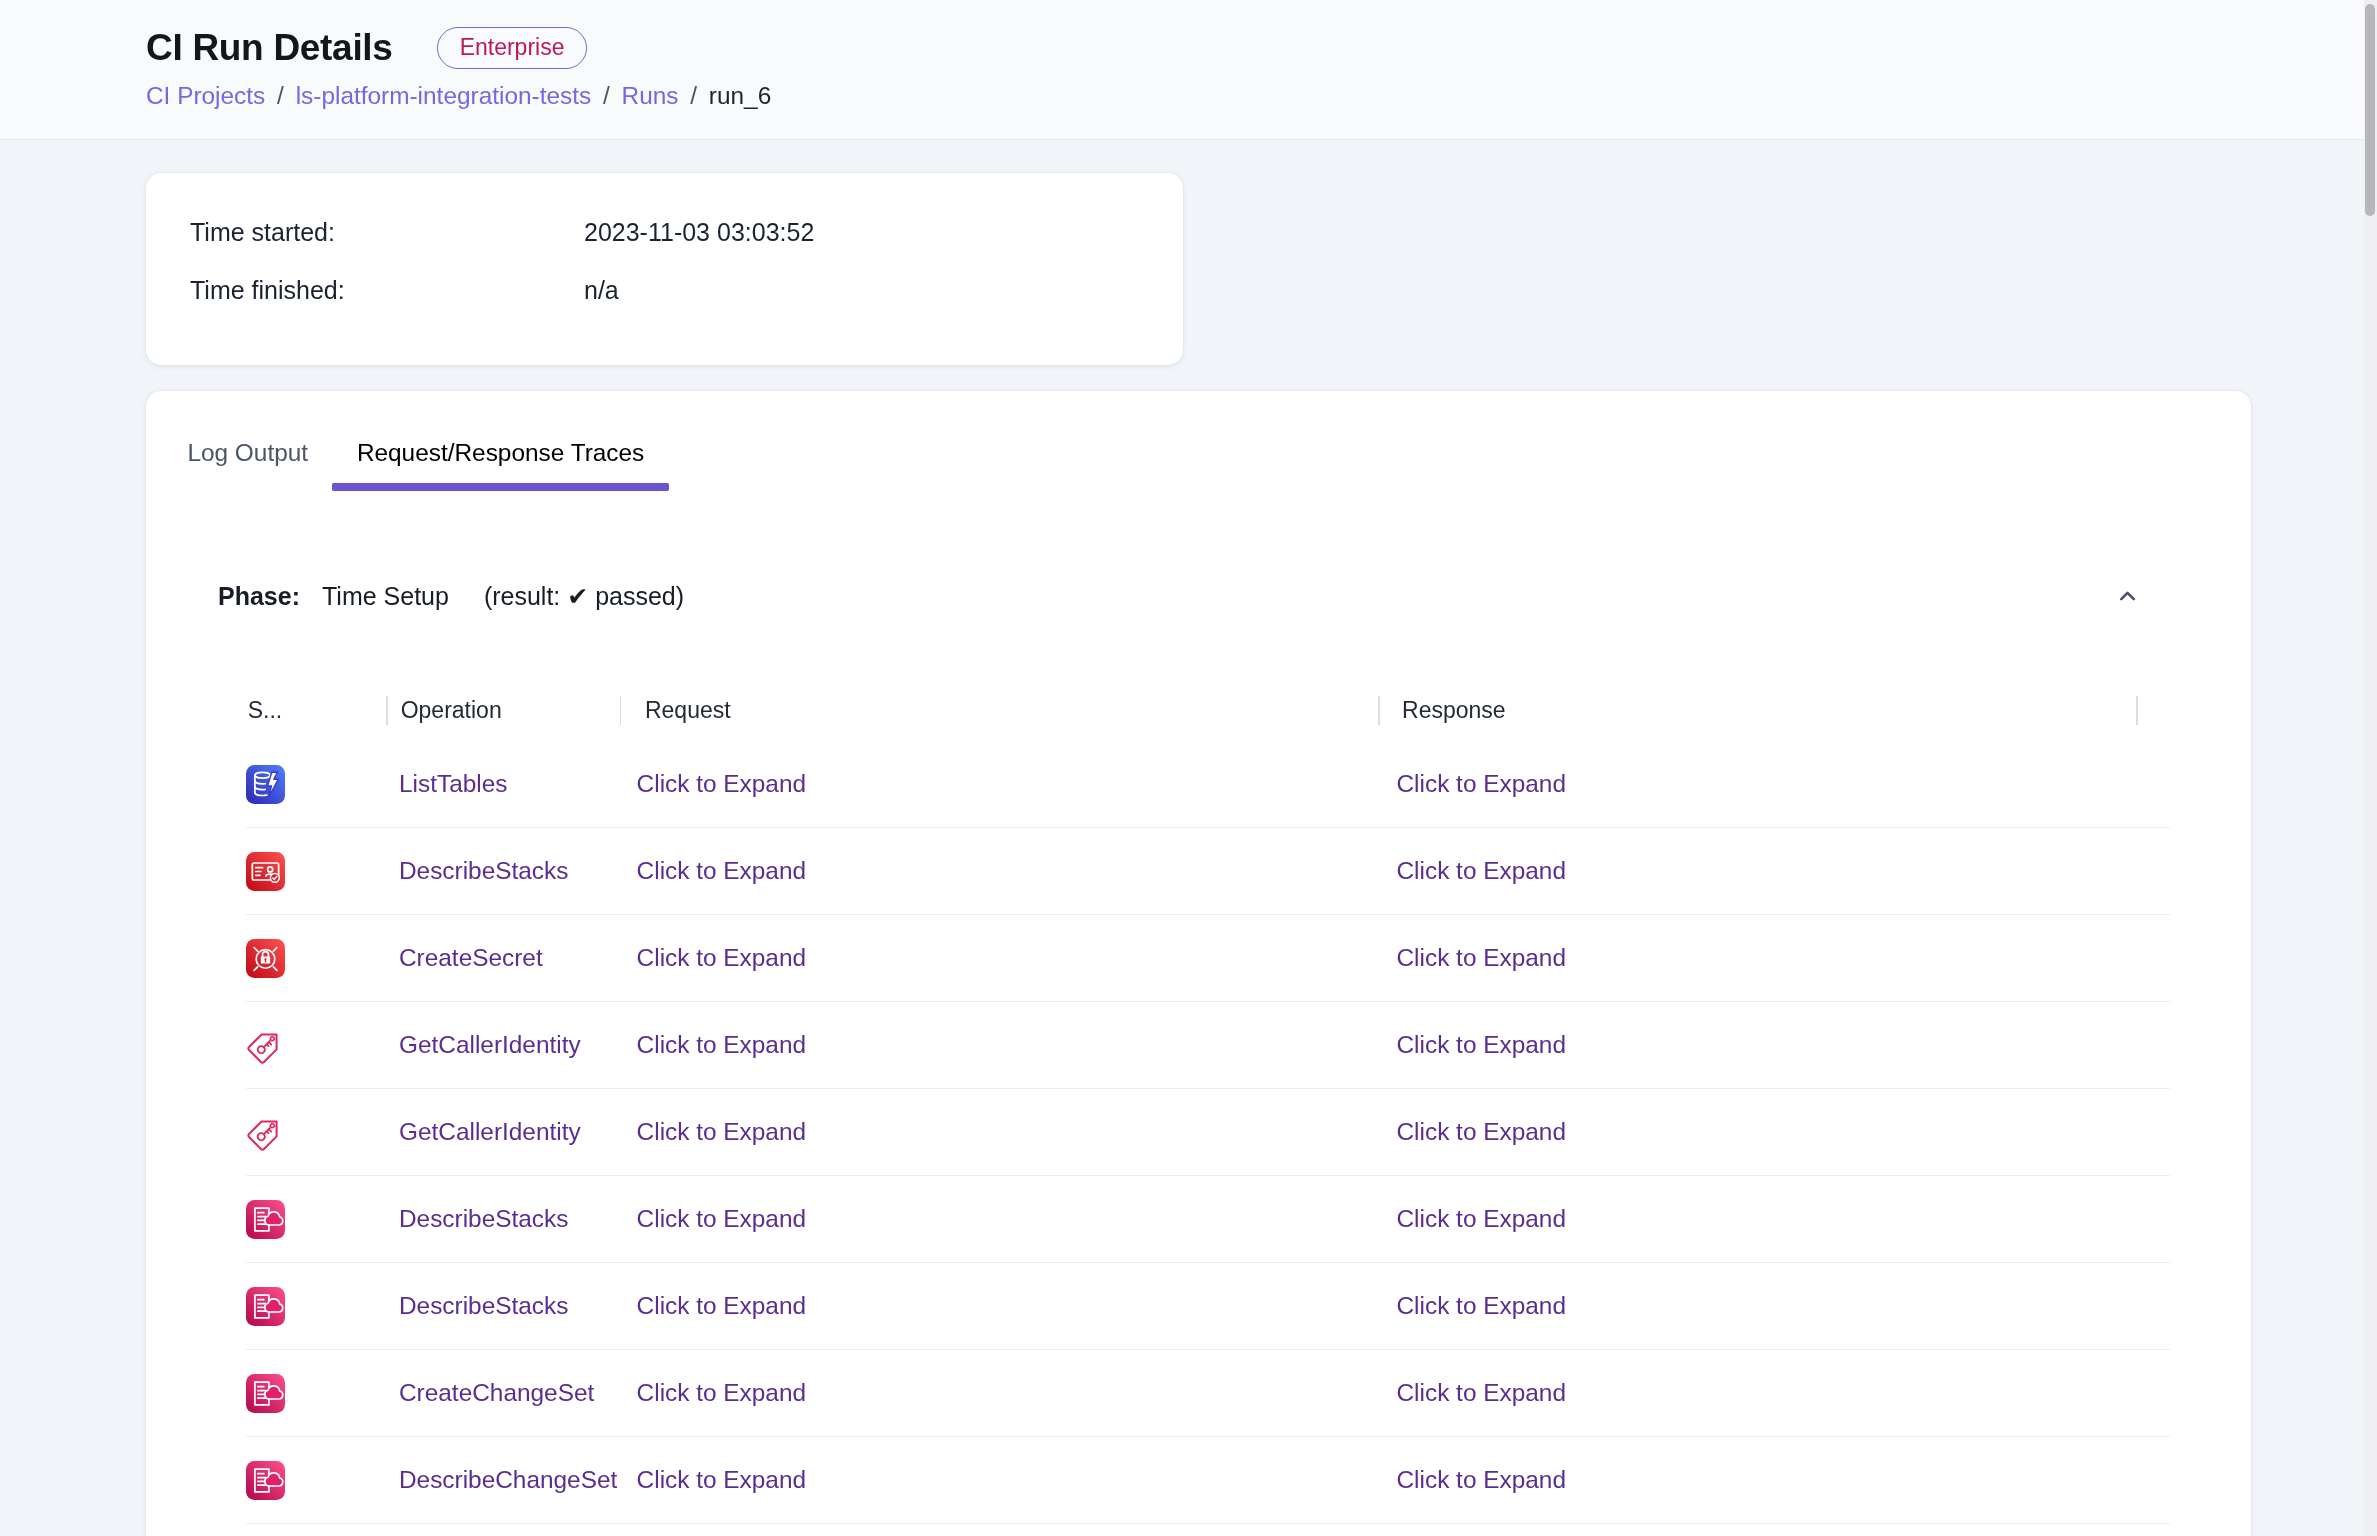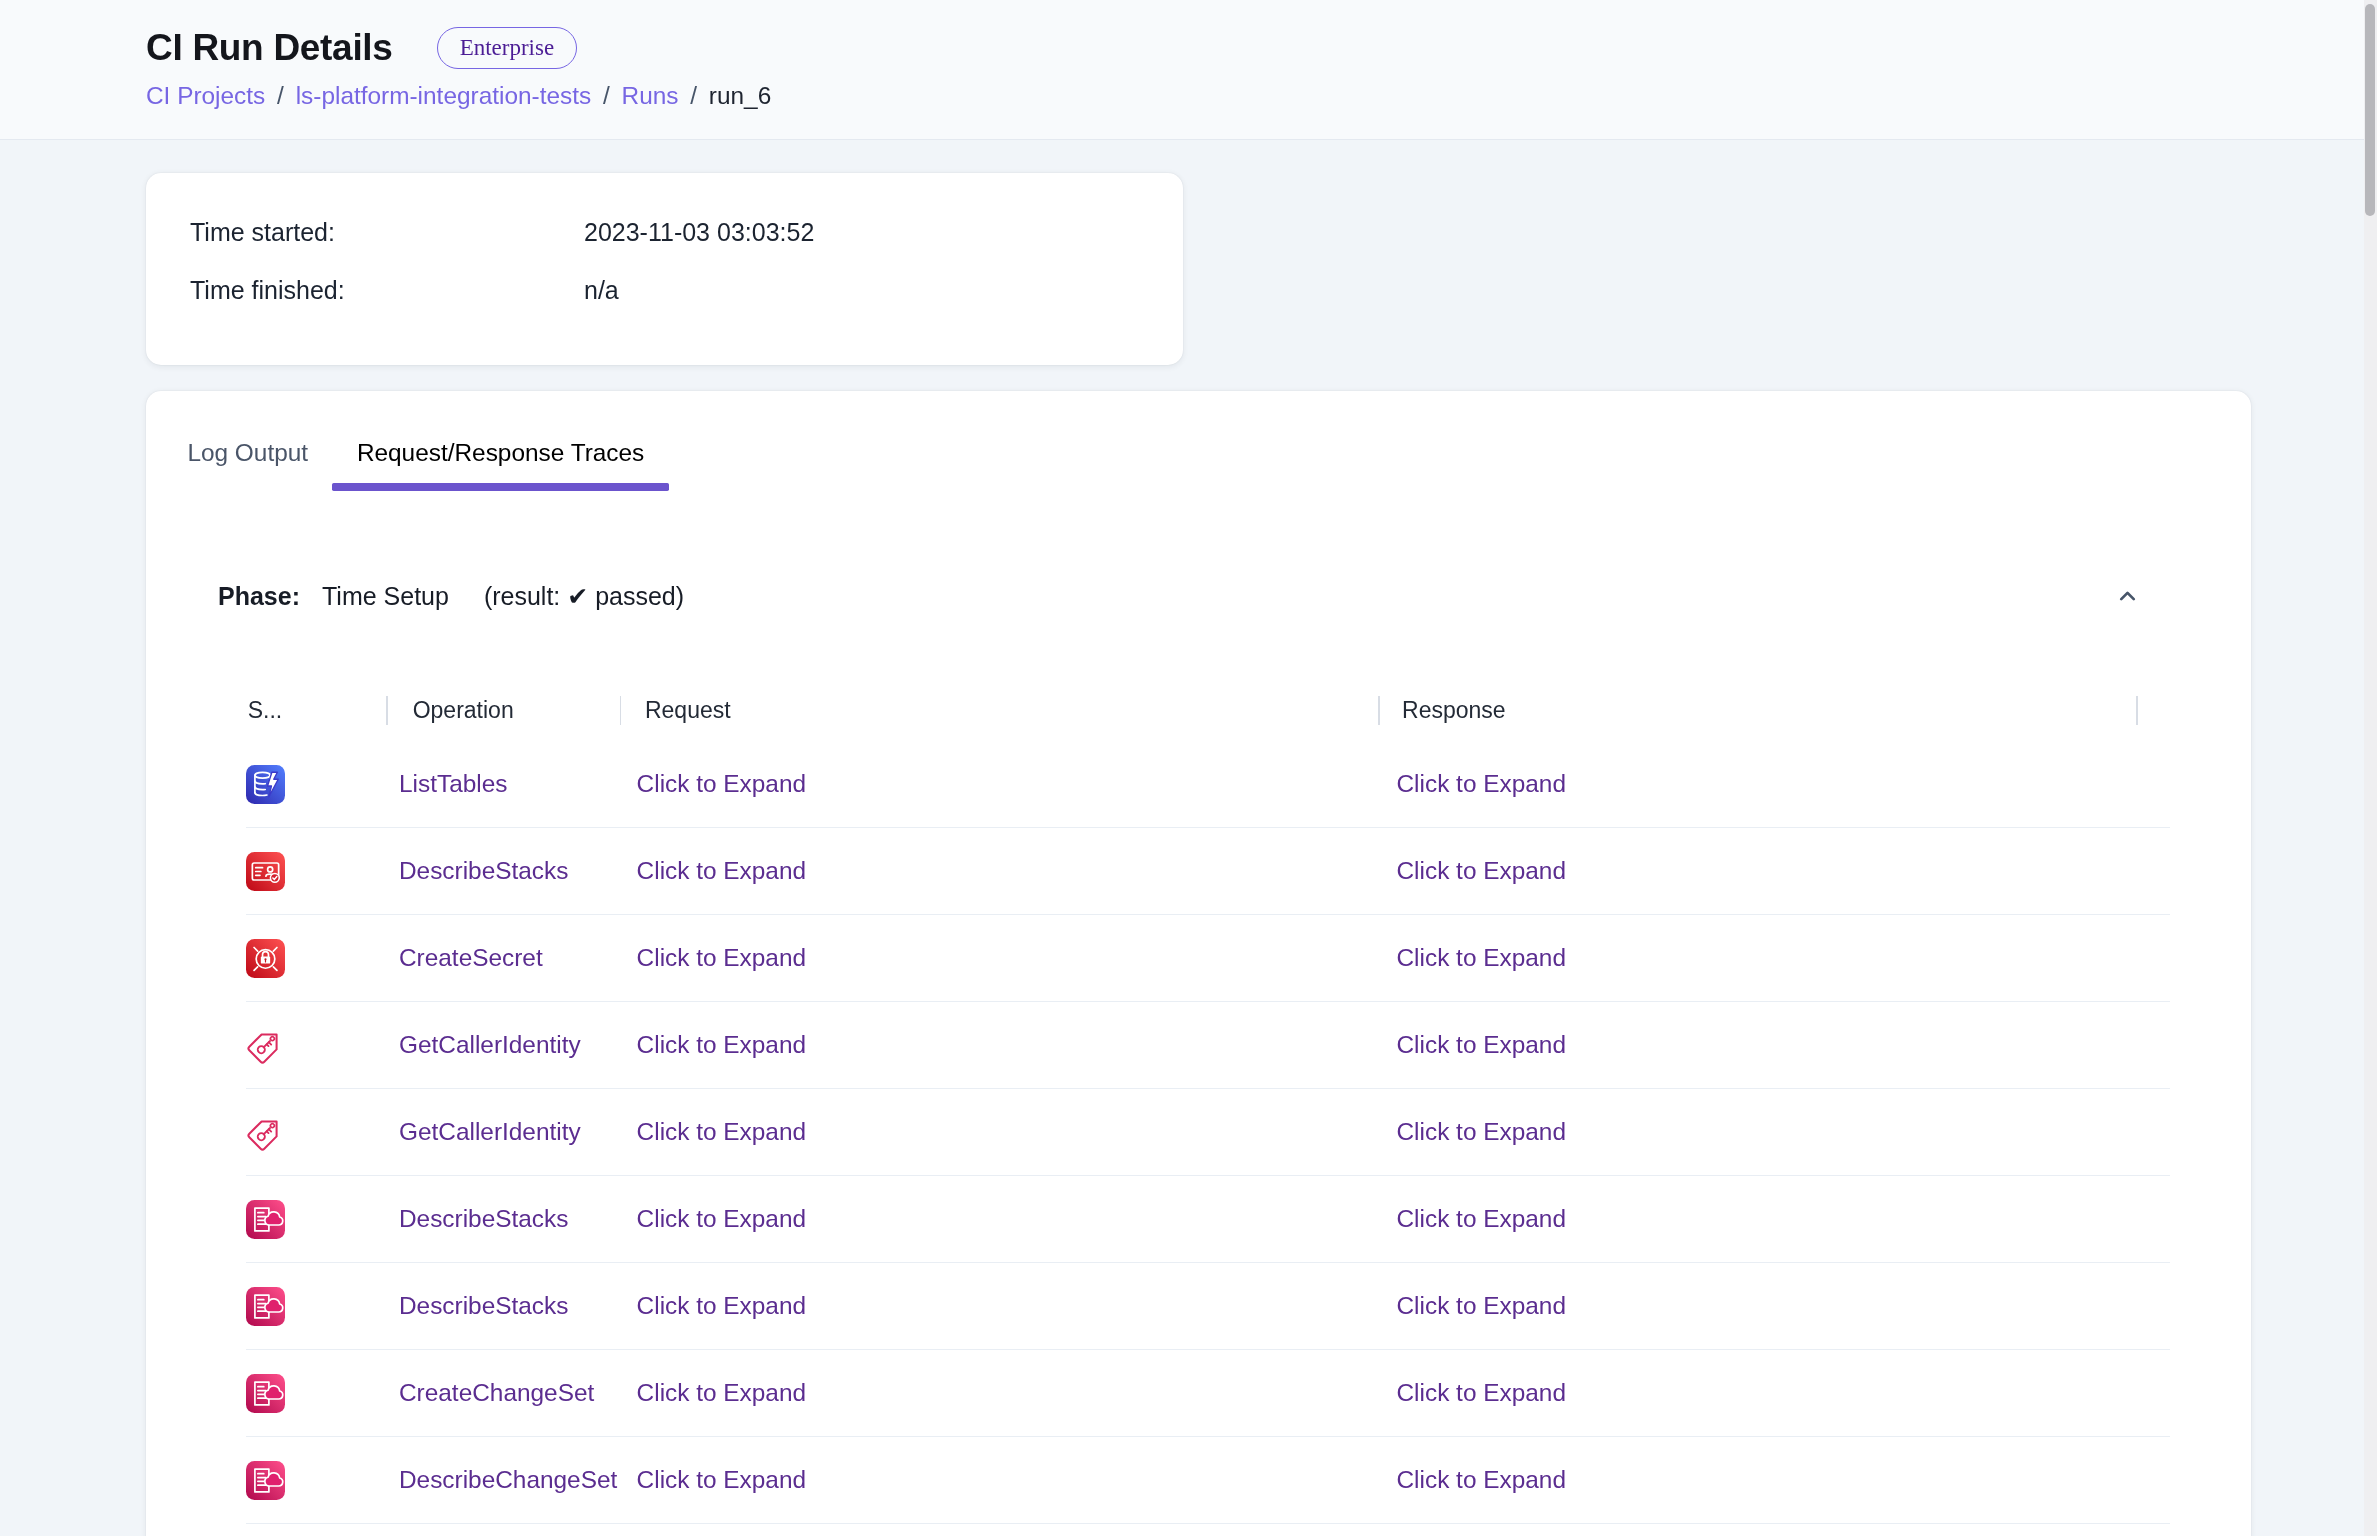--- a/index.html
+++ b/index.html
@@ -12,22 +12,22 @@
   }
   
   .page-header {
     height:140px; background:#f8fafc;
     border-bottom:1.7px solid #e4e9f0;
     padding:23.6px 0 0 146px;
   }
   .title-row { display:flex; align-items:center; gap:44px; height:49px; }
   .page-title { font-size:37px; font-weight:600; color:#14161c; letter-spacing:-0.3px; }
   .badge {
-    border:1.7px solid #7766e3; color:#4c1d95; background:transparent;
-    border-radius:840px; padding:5.9px 22px; font-size:23px; line-height:1.2;font-family:Liberation Serif, serif;
+    border:1.7px solid #7766e3; color:#be185d; background:transparent;
+    border-radius:840px; padding:5.9px 22px; font-size:23px; line-height:1.2;
   }
   .breadcrumb { margin-top:9px; font-size:24.4px; display:flex; gap:11.8px; align-items:center; }
   .breadcrumb a { color:#7766e3; text-decoration:none; cursor:pointer; }
   .crumb-sep { color:#475569; }
   .crumb-current { color:#1e2430; }
 
   
   .cards-row { display:flex; gap:26px; margin:33px 0 0 146px; }
   .card {
     background:#fff; border-radius:15px;
@@ -64,21 +64,21 @@
   .phase-label { font-weight:700; margin-right:22px; }
   .phase-name { margin-right:35px; }
   .collapse-btn { background:none; border:none; cursor:pointer; width:30px; height:30px;
     display:flex; align-items:center; justify-content:center; }
 
   
   .trace-table { margin:82px 81px 0 100px; width:1924px; }
   .thead { display:flex; align-items:center; height:34px; font-size:23px; color:#232a36; }
   .th { display:flex; align-items:center; }
   .th.c1 { width:140px; padding-left:1.7px; }
-  .th.c2 { width:232px; padding-left:25px; }
+  .th.c2 { width:232px; padding-left:13px; }
   .th.c3 { width:757px; padding-left:23.6px; }
   .th.c4 { width:756px; padding-left:22px; }
   .col-sep { width:1.7px; height:29px; background:#d8dde5; flex:none; }
   .tbody { margin-top:13.5px; }
   .trow { display:flex; align-items:center; height:87px; border-bottom:0.8px solid #e9eef4; }
   .c { display:flex; align-items:center; }
   .c.c1 { width:142px; }
   .c.c2 { width:236px; padding-left:11px; }
   .c.c3 { width:759px; padding-left:12.6px; }
   .c.c4 { width:787px; padding-left:13.5px; }

